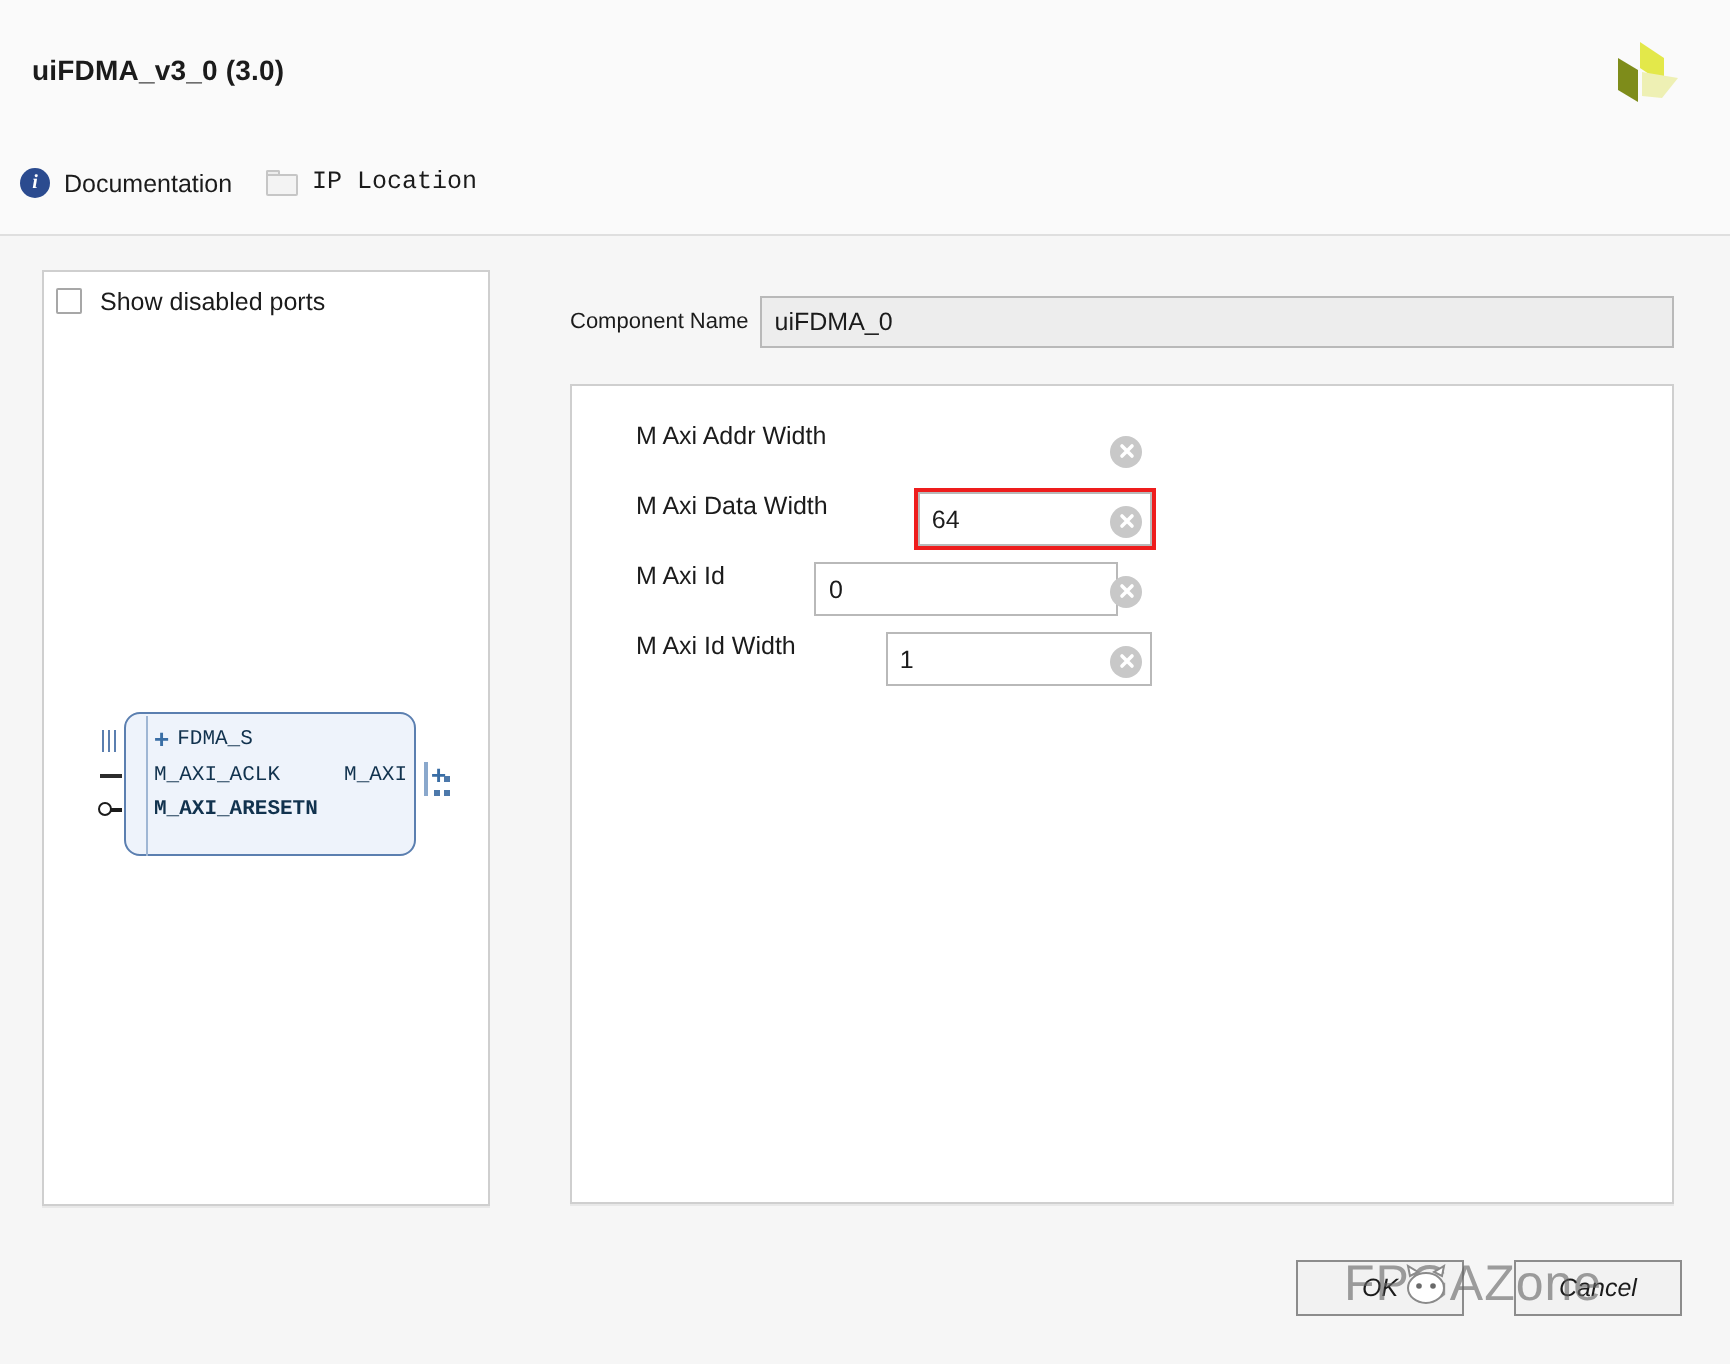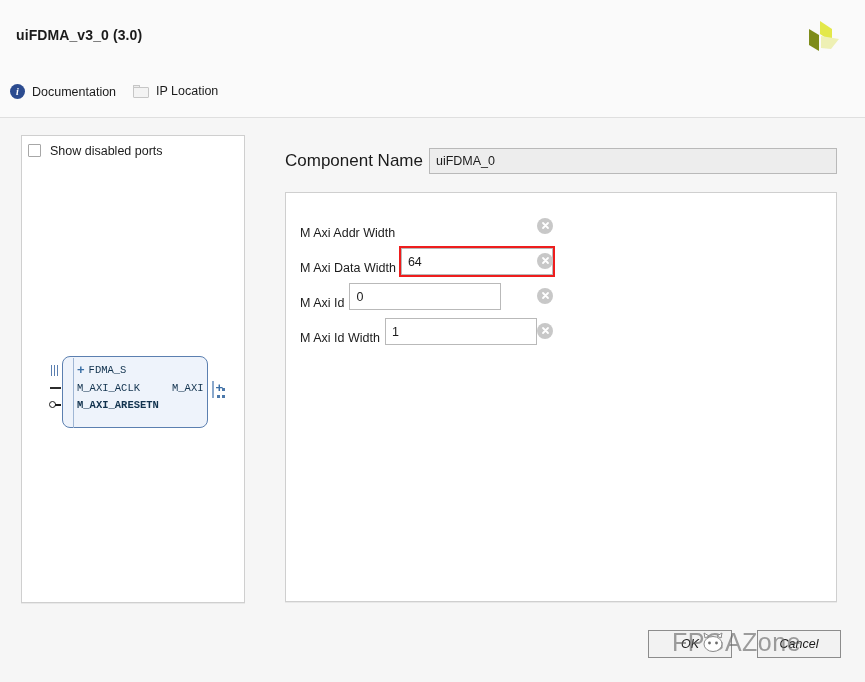--- a/index.html
+++ b/index.html
@@ -39,21 +39,21 @@
     background: #fafafa;
     border-bottom: 1px solid #dfdfdf;
   }
   .tool-link {
     position: absolute; top: 14px;
     display: flex; align-items: center; gap: 7px;
     font-size: 12.5px; color: #1b1b1b;
     cursor: default;
   }
   .tool-link.doc { left: 10px; }
-  .tool-link.loc { left: 133px; }
+  .tool-link.loc { left: 133px; font-family: Liberation Mono, monospace; }
   .info-icon {
     width: 15px; height: 15px; border-radius: 50%;
     background: #2b4b8f;
     display: inline-flex; align-items: center; justify-content: center;
     color: #ffffff; font-size: 10px; font-weight: bold;
     font-family: "Liberation Serif", serif; font-style: italic;
     line-height: 1;
   }
   .folder-icon {
     position: relative; width: 16px; height: 13px;
@@ -179,43 +179,43 @@
   .right-col {
     position: absolute; left: 285px; top: 17px;
     width: 552px; height: 468px;
   }
   .comp-name-row {
     position: absolute; left: 0; top: 13px;
     display: flex; align-items: center;
     width: 552px;
   }
   .comp-name-label {
-    font-size: 17px; color: #1b1b1b;
+    font-size: 11px; color: #1b1b1b;
     margin-right: 6px; white-space: nowrap;
   }
   .comp-name-input {
     flex: 1; height: 26px;
     background: #ededed;
     border: 1px solid #b9b9b9;
     font-size: 12.5px; color: #1b1b1b;
     padding: 0 6px;
     display: flex; align-items: center;
     font-family: "Liberation Sans", sans-serif;
   }
   .params-panel {
     position: absolute; left: 0; top: 57px;
     width: 552px; height: 410px;
     background: #ffffff;
     border: 1px solid #cfcfcf;
     box-shadow: 0 1px 0 #e8e8e8;
   }
   .param-row {
-    position: absolute; left: 14px;
+    position: absolute; left: 32px;
     width: 258px; height: 29px;
-    display: flex; align-items: flex-end;
+    display: flex; align-items: flex-start; gap: 40px;
   }
   .param-row.p0 { top: 18px; }
   .param-row.p1 { top: 53px; }
   .param-row.p2 { top: 88px; }
   .param-row.p3 { top: 123px; }
   .param-label {
     font-size: 12.5px; color: #1b1b1b;
     white-space: nowrap; margin-right: 5px;
     text-align: right;
   }

